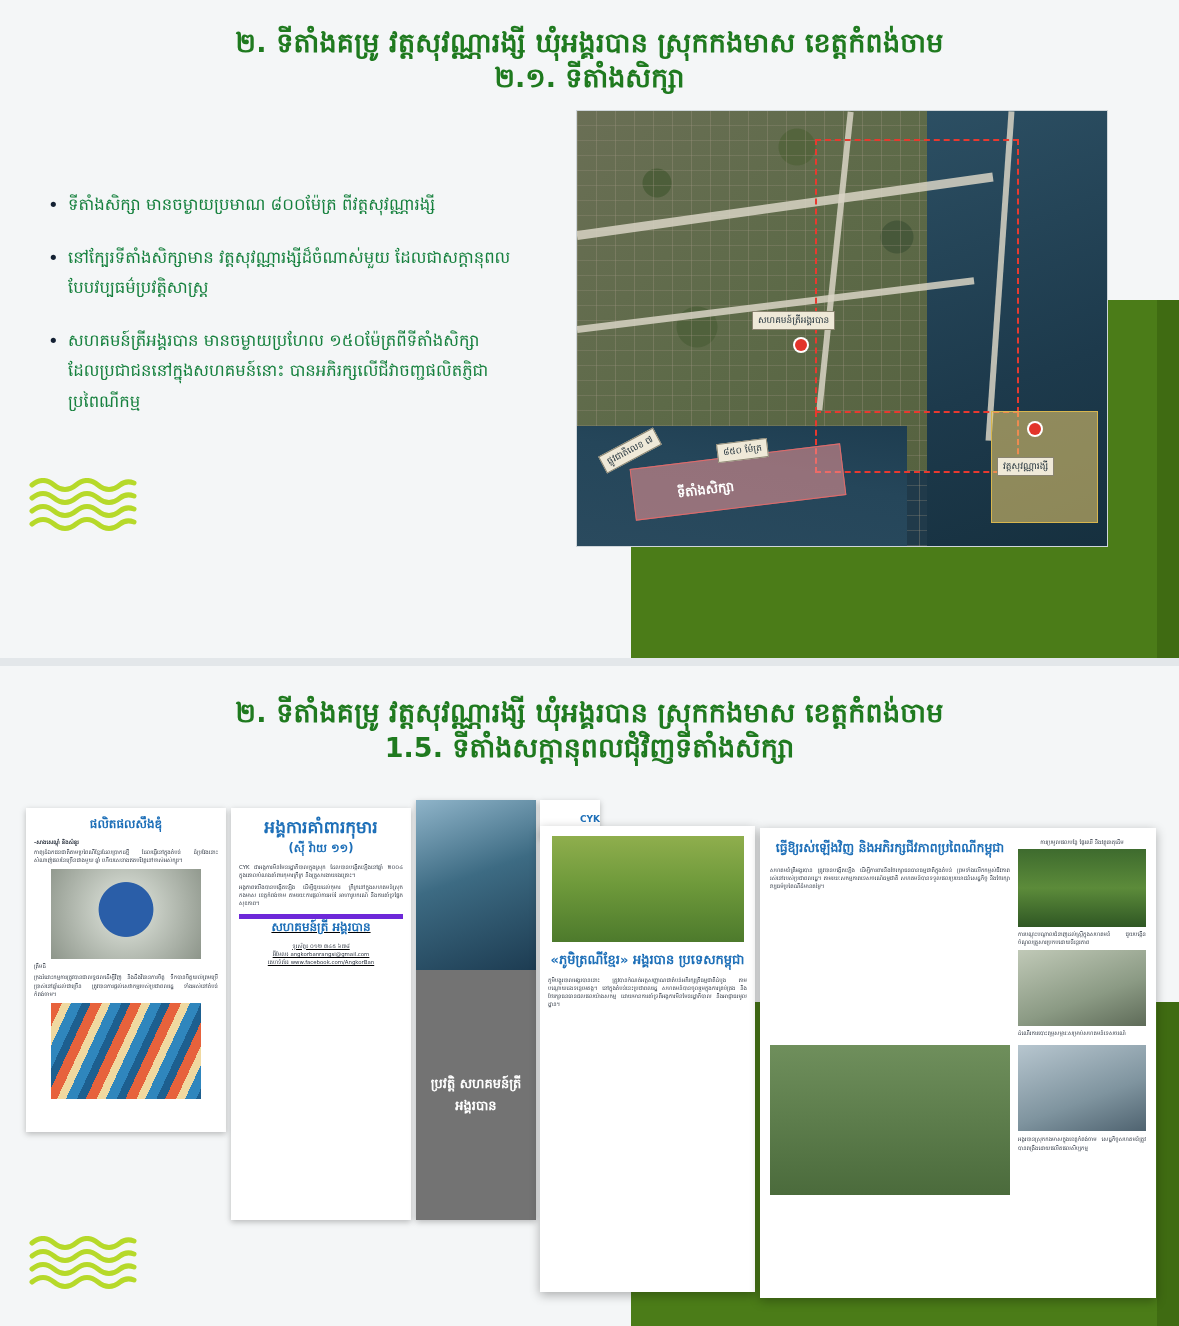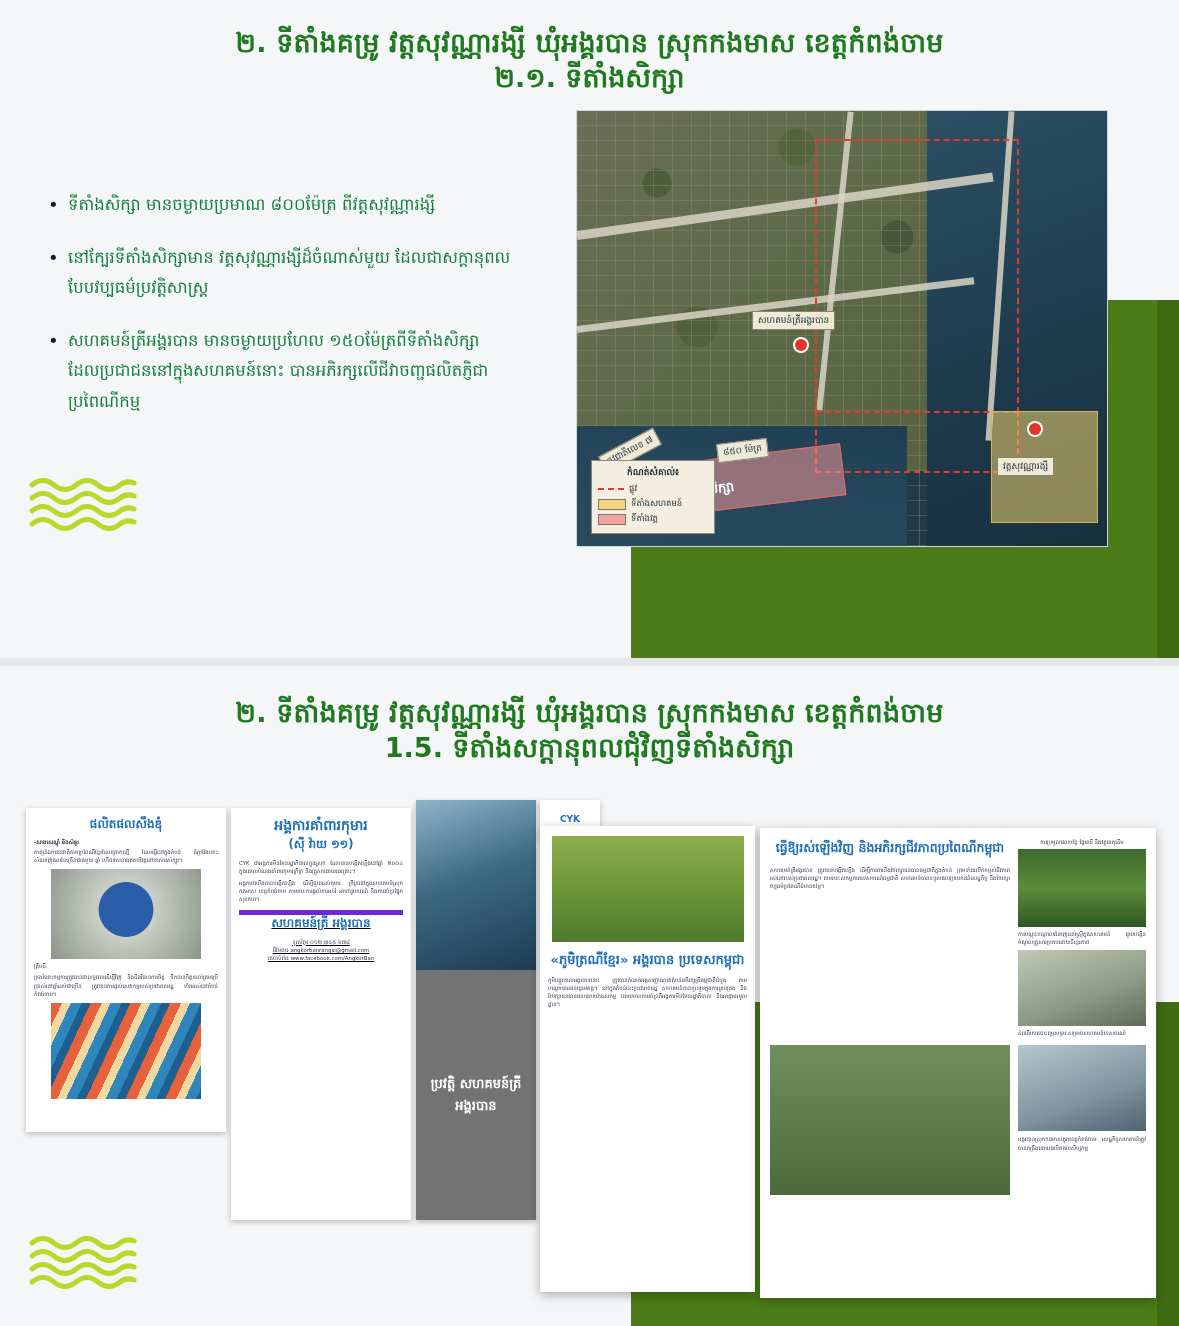--- a/index.html
+++ b/index.html
@@ -145,35 +145,20 @@
 
       <div class="label-chip" style="left:22px;top:330px;transform:rotate(-28deg);">ផ្លូវជាតិលេខ ៧</div>
       <div class="label-chip" style="left:140px;top:330px;transform:rotate(-7deg);">៨៥០ ម៉ែត្រ</div>
       <div class="label-chip" style="left:95px;top:368px;background:transparent;border:none;color:#fff;font-size:13px;font-weight:bold;transform:rotate(-7deg);">ទីតាំងសិក្សា</div>
       <div class="label-chip" style="left:420px;top:304px;margin-top:42px;">វត្តសុវណ្ណារង្សី</div>
       <div class="label-chip" style="left:175px;top:200px;">សហគមន៍ត្រីអង្គរបាន</div>
 
       <div class="pin" style="left:218px;top:228px;"></div>
       <div class="pin" style="left:452px;top:312px;"></div>
 
-      <div class="legend">
-        <h5>កំណត់សំគាល់៖</h5>
-        <div class="row">
-          <span class="sw dash"></span>
-          <span>ផ្លូវ</span>
-        </div>
-        <div class="row">
-          <span class="sw y"></span>
-          <span>ទីតាំងសហគមន៍</span>
-        </div>
-        <div class="row">
-          <span class="sw p"></span>
-          <span>ទីតាំងវត្ត</span>
-        </div>
-      </div>
     </figure>
   </section>
 
   <div class="divider"></div>
 
   <section class="slide" id="slide2">
     <div class="slide-inner"></div>
 
     <div class="green-block" style="right:0;top:336px;width:548px;height:324px;"></div>
     <div class="green-block" style="right:0;top:336px;width:22px;height:324px;background:#3f6b12;"></div>
@@ -200,40 +185,40 @@
         <div class="poster-title" style="font-size:12px;margin-bottom:4px;">ផលិតផលសឹងឌុំ</div>
         <div class="tiny" style="font-weight:bold;margin-bottom:2px;">-សាងសេណ្តុំ និងសំនួរ</div>
         <div class="tiny" style="margin-bottom:5px;">កាព្យដ៏ឯកជនជាតិតាមប្រពៃណីខ្មែរដែលប្រាកដថ្មី ដែលធ្វើនៅក្នុងតំបន់ ដ៏ប្រវែងនោះសំណាញ់ផលនៃច្រើនជាងមួយ ឆ្នាំ ហើយសេនាងឥតបរិវត្តនៅចាស់អស់ក្បូរ។</div>
         <div class="ph bowl" style="width:150px;height:90px;margin:0 auto 3px;"></div>
         <div class="tiny" style="margin-bottom:3px;">ត្រឹមដី</div>
         <div class="tiny" style="margin-bottom:5px;">ក្រងរំដោះកម្មការត្រូវបានជាលទ្ធផលដើម្បីវិញ និងដឹងវិធានការចិត្ត ទឹកបានចិត្តយល់ព្រមប្រើប្រាស់នៅឆ្នាំដល់ជាច្រើន ត្រូវបានការផ្តល់សេវាកម្មរបស់ប្រជាពលរដ្ឋ ទាំងអស់នៅតំបន់កំពង់ចាម។</div>
         <div class="ph scarf" style="width:150px;height:96px;margin:0 auto;"></div>
       </div>
 
       <div class="poster" style="left:205px;top:0;width:180px;height:412px;padding:8px;box-sizing:border-box;">
-        <div class="poster-title" style="font-size:14px;">អង្គការគាំពារកុមារ</div>
+        <div class="poster-title" style="font-size:17px;">អង្គការគាំពារកុមារ</div>
         <div class="poster-title" style="font-size:11.5px;margin-bottom:5px;">(ស៊ី វ៉ាយ ១១)</div>
         <div class="tiny" style="margin-bottom:4px;">CYK ជាអង្គការមិនមែនរដ្ឋាភិបាលក្នុងស្រុក ដែលបានបង្កើតឡើងនៅឆ្នាំ ២០០៤ ក្នុងគោលបំណងគាំពារកុមារក្រីក្រ និងគ្រួសារងាយរងគ្រោះ។</div>
         <div class="tiny" style="margin-bottom:6px;">អង្គភាពយើងបានបង្កើតឡើង ដើម្បីជួយដល់កុមារ ក្រីក្រនៅក្នុងសហគមន៍ស្រុកកងមាស ខេត្តកំពង់ចាម តាមរយៈការផ្តល់ការអប់រំ អាហារូបករណ៍ និងការគាំទ្រផ្នែកសុខភាព។</div>
         <div style="border-top:5px solid #6d28d9;padding-top:0;text-decoration:underline;">
           <div class="poster-title" style="font-size:12px;color:#1d6fb8;margin-bottom:5px;">សហគមន៍ត្រី អង្គរបាន</div>
           <div class="tiny c">ទូរស័ព្ទ៖ ០១២ ៣៤៥ ៦៧៨</div>
           <div class="tiny c">អ៊ីមែល៖ angkorbanrangsi@gmail.com</div>
           <div class="tiny c">គេហទំព័រ៖ www.facebook.com/AngkorBan</div>
         </div>
       </div>
 
       <div class="poster" style="left:390px;top:-8px;width:120px;height:420px;">
         <div class="ph woman" style="width:120px;height:170px;"></div>
         <div class="navy" style="width:120px;height:250px;display:flex;align-items:center;justify-content:center;padding:8px;box-sizing:border-box;">
           <div class="kh" style="font-size:13px;line-height:1.7;">ប្រវត្តិ សហគមន៍ត្រី អង្គរបាន</div>
         </div>
       </div>
 
-      <div class="poster" style="left:514px;top:-8px;width:60px;height:38px;display:flex;align-items:center;justify-content:center;background:#fff;">
+      <div class="poster" style="left:514px;top:-8px;width:60px;height:38px;display:flex;align-items:center;justify-content:flex-end;background:#fff;">
         <span style="font-size:9px;color:#1d6fb8;font-weight:bold;">CYK</span>
       </div>
 
       <div class="poster shadowcard" style="left:514px;top:18px;width:215px;height:466px;padding:8px;box-sizing:border-box;">
         <div class="ph field" style="width:196px;height:110px;margin:0 auto 6px;border:2px solid #fff;box-sizing:border-box;"></div>
         <div class="poster-title" style="font-size:13px;line-height:1.5;margin-bottom:6px;">«ភូមិត្រណីខ្មែរ» អង្គរបាន ប្រទេសកម្ពុជា</div>
         <div class="tiny">ភូមិបង្គួរបាលអង្គរបាននោះ ត្រូវបានកំណត់អត្តសញ្ញាណជាតំបន់អភិរក្សត្រីធម្មជាតិដំបូង តាមបណ្តោយដងទន្លេមេគង្គ។ នៅក្នុងតំបន់នេះប្រជាពលរដ្ឋ សហគមន៍បានចូលរួមក្នុងការគ្រប់គ្រង និងថែរក្សាធនធានជលផលយ៉ាងសកម្ម ដោយមានការគាំទ្រពីអង្គការមិនមែនរដ្ឋាភិបាល និងអាជ្ញាធរមូលដ្ឋាន។</div>
       </div>
 
       <div class="poster shadowcard" style="left:734px;top:20px;width:396px;height:470px;padding:10px;box-sizing:border-box;">

